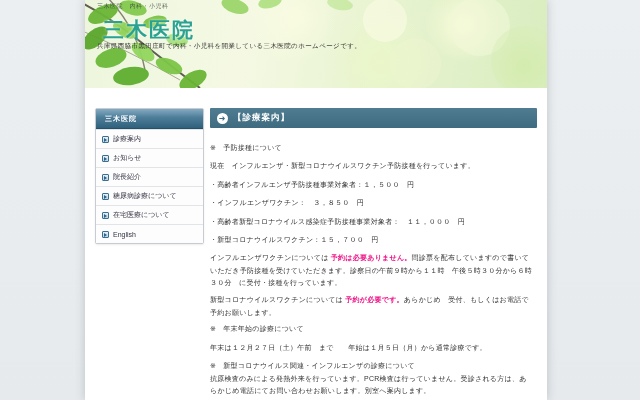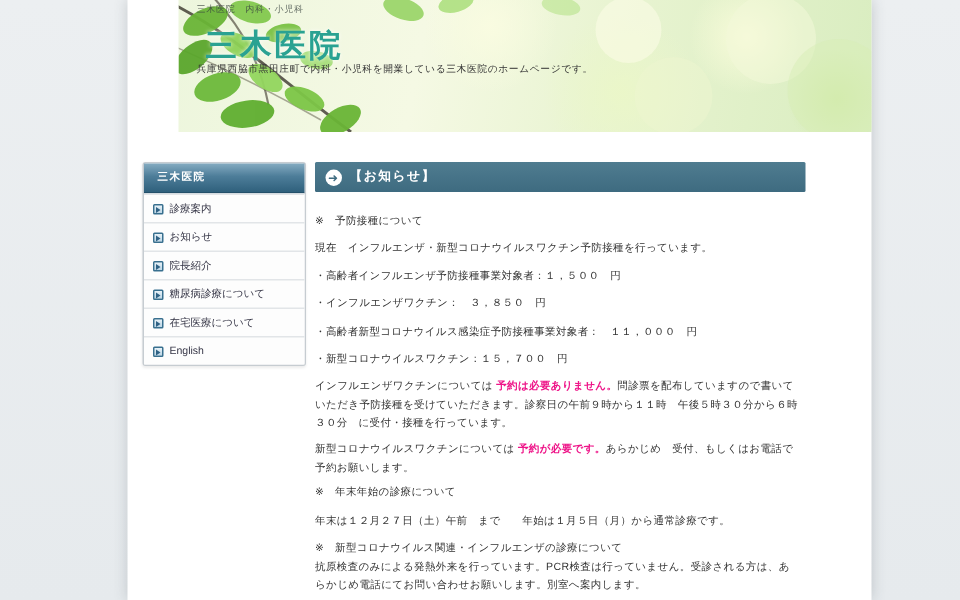--- a/index.html
+++ b/index.html
@@ -3,21 +3,21 @@
 <meta charset="utf-8">
 <style>
   html,body { margin:0; padding:0; }
   body {
     width:640px; height:400px; overflow:hidden; position:relative;
     background:linear-gradient(#eceff1, #e6eaed);
     font-family:"Liberation Sans","DejaVu Sans",sans-serif;
   }
   .site {
     position:absolute; left:85px; top:0; width:462px; height:400px;
-    background:#ffffff; box-shadow:0 0 9px rgba(60,70,80,0.25);padding-left:34px;
+    background:#ffffff; box-shadow:0 0 9px rgba(60,70,80,0.25);
   }
   
   .header-img {
     position:relative; width:462px; height:88px; overflow:hidden;
     background:
       radial-gradient(circle 55px at 82% 28%, rgba(252,253,220,.9), rgba(252,253,220,0) 70%),
       radial-gradient(circle 70px at 64% 70%, rgba(235,247,200,.9), rgba(235,247,200,0) 75%),
       radial-gradient(circle 48px at 95% 75%, rgba(205,232,160,.8), rgba(205,232,160,0) 70%),
       radial-gradient(circle 60px at 45% 20%, rgba(250,252,225,.9), rgba(250,252,225,0) 75%),
       linear-gradient(100deg, #edf6dd 0%, #f5f9e4 35%, #e9f4d2 60%, #d9edc0 100%);
@@ -155,21 +155,21 @@
     </div>
     <div class="sidebar-item">
       <span class="sq-bullet"></span>
       <span>English</span>
     </div>
   </div>
 
   <div class="main">
     <div class="main-header">
       <span class="circle-arrow">➜</span>
-      <span>【お知らせ】</span>
+      <span>【診療案内】</span>
     </div>
     <div class="content">
       <div class="ln">※　予防接種について</div>
       <div class="ln">現在　インフルエンザ・新型コロナウイルスワクチン予防接種を行っています。</div>
       <div class="ln">・高齢者インフルエンザ予防接種事業対象者：１，５００　円</div>
       <div class="ln">・インフルエンザワクチン：　３，８５０　円</div>
       <div class="ln">・高齢者新型コロナウイルス感染症予防接種事業対象者：　１１，０００　円</div>
       <div class="ln">・新型コロナウイルスワクチン：１５，７００　円</div>
       <p><span>インフルエンザワクチンについては </span><span class="pink">予約は必要ありません。</span><span>問診票を配布していますので書いていただき予防接種を受けていただきます。診察日の午前９時から１１時　午後５時３０分から６時３０分　に受付・接種を行っています。</span></p>
       <p><span>新型コロナウイルスワクチンについては </span><span class="pink">予約が必要です。</span><span>あらかじめ　受付、もしくはお電話で予約お願いします。</span></p>

